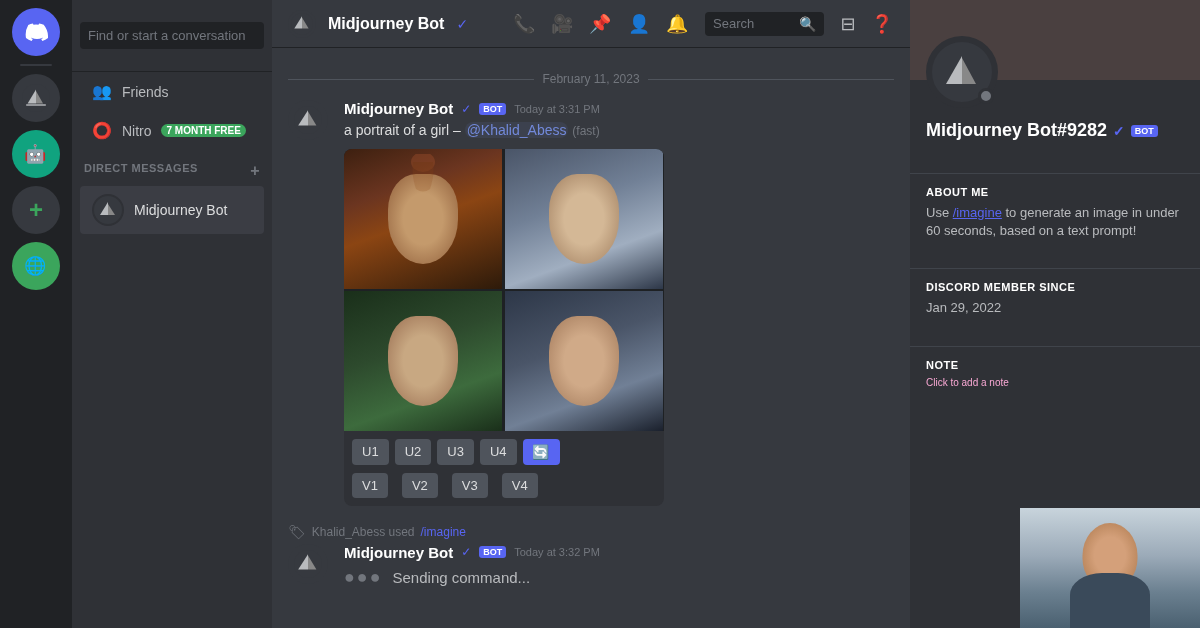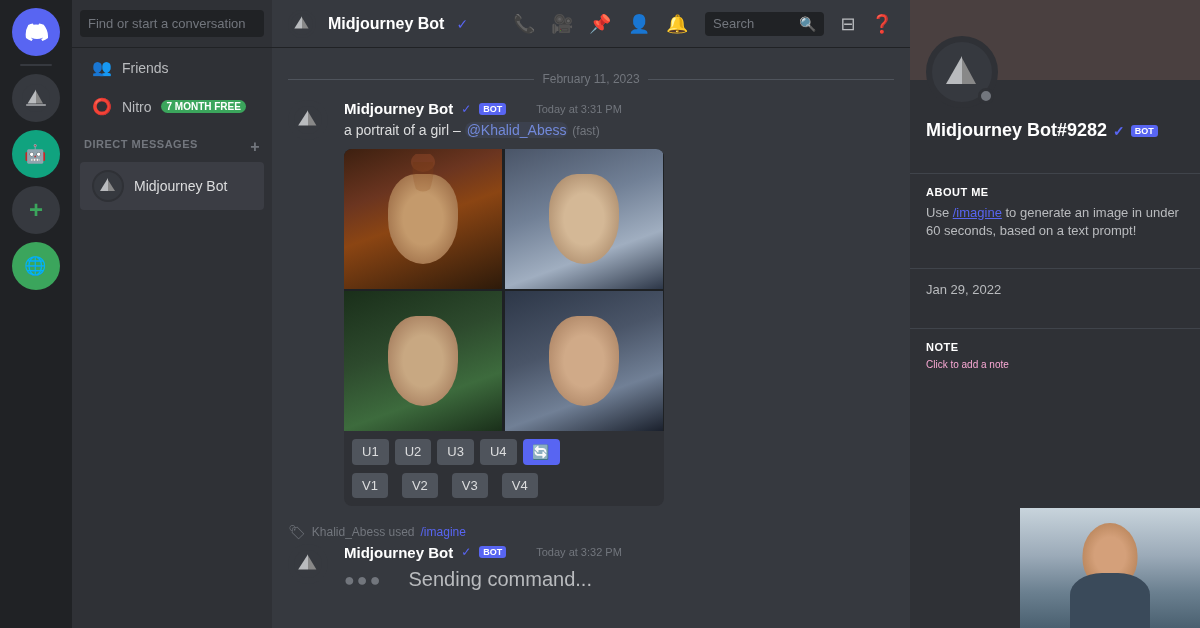--- a/index.html
+++ b/index.html
@@ -63,21 +63,21 @@
 
     
     .dm-panel {
       width: 200px;
       background: #2f3136;
       display: flex;
       flex-direction: column;
       flex-shrink: 0;
     }
     .dm-search-bar {
-      padding: 10px 8px;
+      padding: 22px 8px;
       border-bottom: 1px solid #202225;
     }
     .dm-search-input {
       width: 100%;
       background: #202225;
       border: none;
       border-radius: 4px;
       padding: 6px 8px;
       color: #dcddde;
       font-size: 13px;
@@ -269,21 +269,20 @@
       color: #fff;
       font-size: 9px;
       padding: 1px 4px;
       border-radius: 3px;
       font-weight: bold;
       text-transform: uppercase;
     }
     .msg-timestamp {
       color: #72767d;
       font-size: 11px;
-      margin-left: 22px;
     }
     .msg-text {
       color: #dcddde;
       font-size: 14px;
       line-height: 1.4;
     }
     .msg-mention {
       color: #7289da;
       background: rgba(114,137,218,0.1);
       padding: 0 2px;
@@ -669,21 +668,21 @@
         </div>
         <div class="msg-content">
           <div class="msg-header">
             <span class="msg-author">Midjourney Bot</span>
             <span style="color:#5865f2;font-size:12px;">✓</span>
             <span class="bot-badge">BOT</span>
             <span class="msg-timestamp">Today at 3:32 PM</span>
           </div>
           <div class="msg-text">
             <span class="sending-dots">●●●</span>
-            <span style="color:#b9bbbe;font-size:20px;margin-left:22px;">Sending command...</span>
+            <span style="color:#b9bbbe;font-size:15px;margin-left:6px;">Sending command...</span>
           </div>
         </div>
       </div>
     </div>
   </div>
 </div>
 
 <div class="right-panel">
   <div class="profile-header">
     <div class="profile-avatar-container">
@@ -706,20 +705,21 @@
   </div>
 
   <div class="profile-section">
     <div class="profile-section-label">ABOUT ME</div>
     <div class="profile-section-text">
       Use <span class="profile-highlight">/imagine</span> to generate an image in under 60 seconds, based on a text prompt!
     </div>
   </div>
 
   <div class="profile-section">
+    <div class="profile-section-label">DISCORD MEMBER SINCE</div>
     <div class="profile-section-text">Jan 29, 2022</div>
   </div>
 
   <div class="profile-section">
     <div class="profile-section-label">NOTE</div>
     <div class="profile-note-input">Click to add a note</div>
   </div>
 
   <div class="video-thumbnail">
     <div class="video-person">

